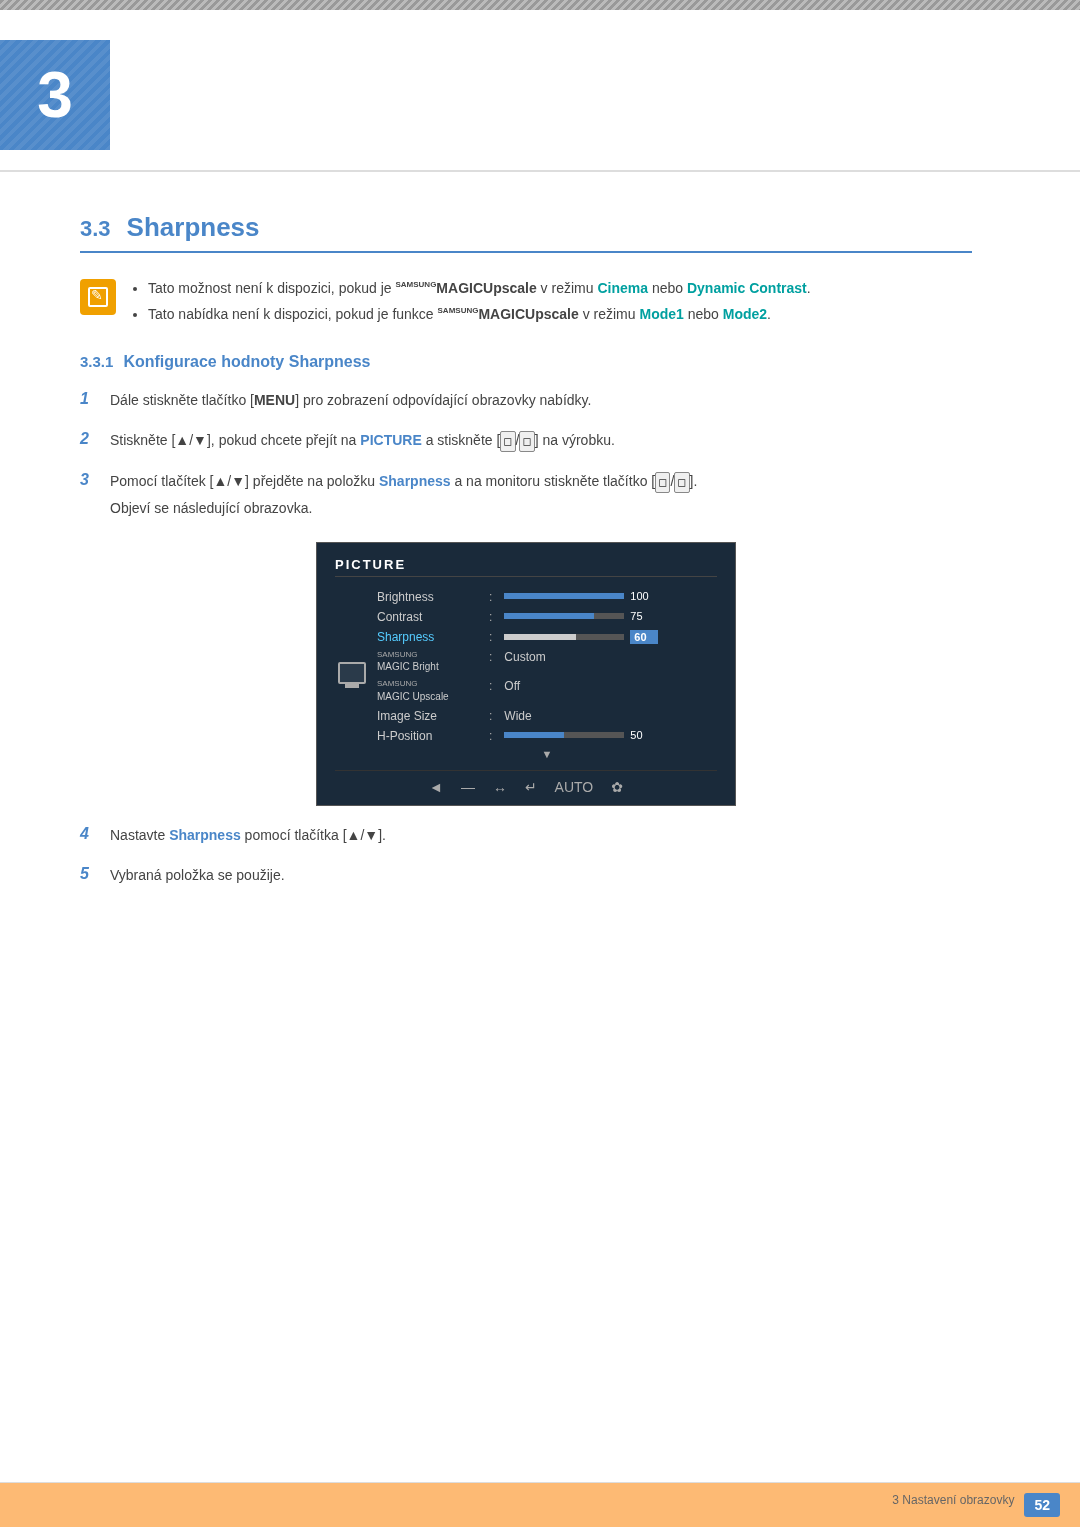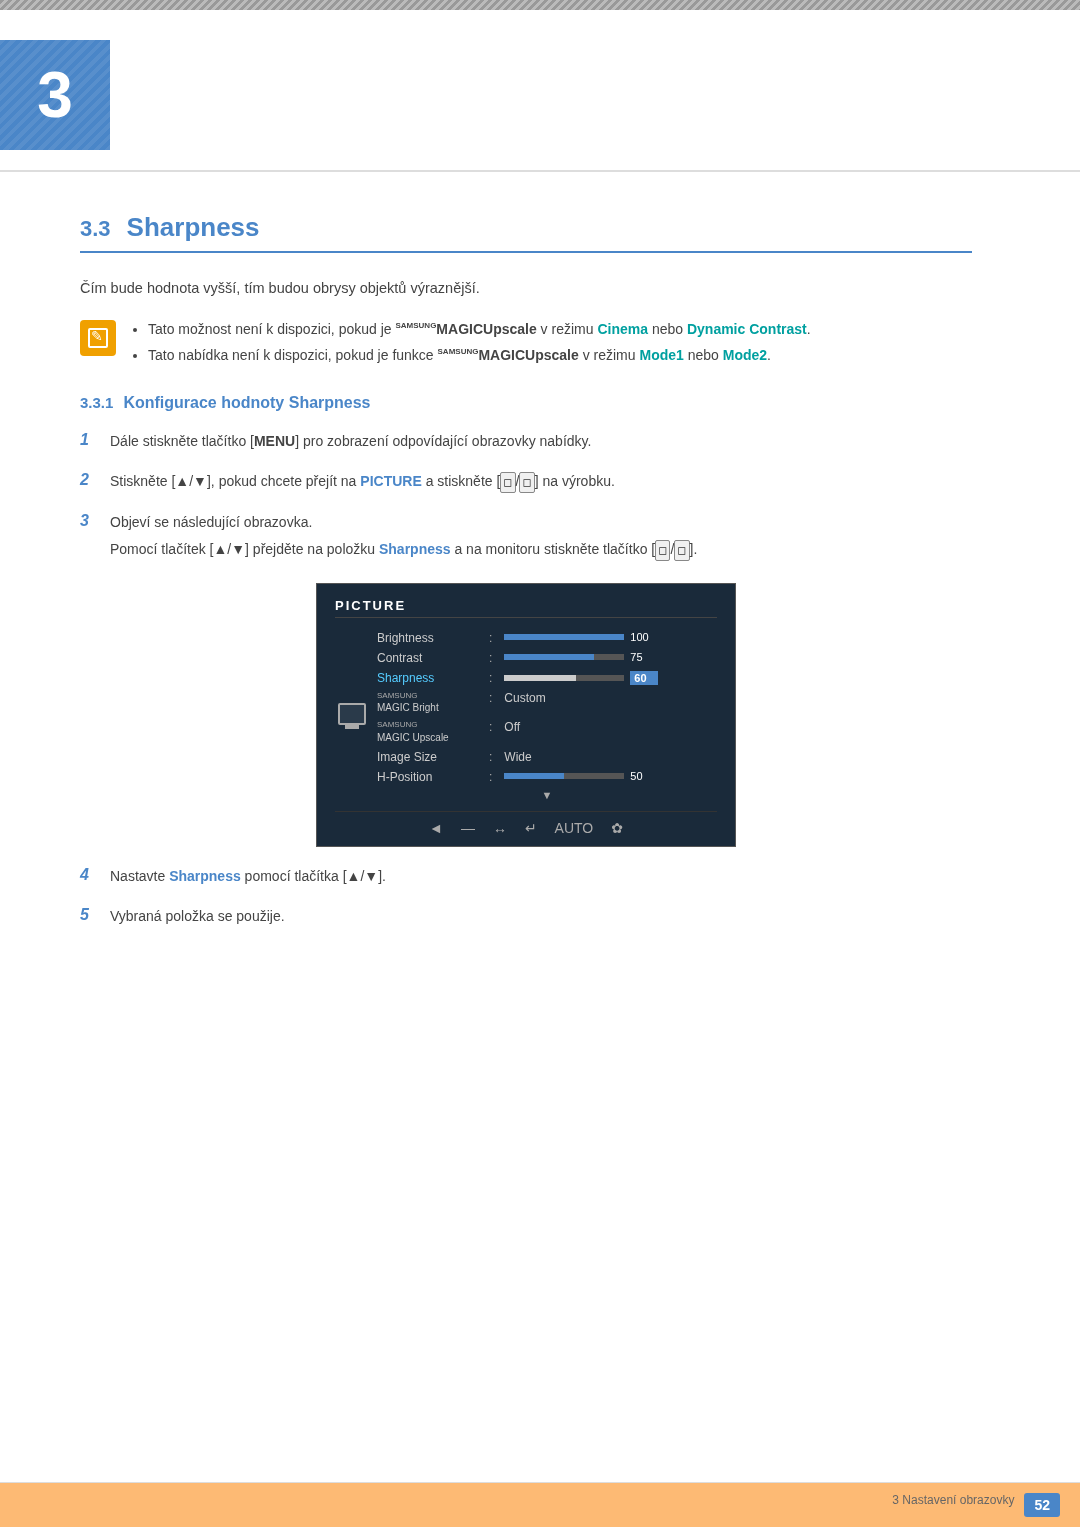--- a/index.html
+++ b/index.html
@@ -372,21 +372,20 @@
     </div>
   </div>
 
   <div class="content">
 
     <div class="section-heading">
       <span class="section-number">3.3</span>
       <span class="section-title">Sharpness</span>
     </div>
 
-    <p class="description">Čím bude hodnota vyšší, tím budou obrysy objektů výraznější.</p>
 
     <div class="note-box">
       <div class="note-icon">
         <div class="note-icon-inner"></div>
       </div>
       <ul class="note-bullets">
         <li>
           Tato možnost není k dispozici, pokud je <span class="magic-brand">SAMSUNG</span><strong>MAGIC</strong><strong>Upscale</strong> v režimu <span class="highlight-teal">Cinema</span> nebo <span class="highlight-teal">Dynamic Contrast</span>.
         </li>
         <li>
@@ -409,22 +408,22 @@
       </li>
       <li class="step">
         <span class="step-number">2</span>
         <div class="step-content">
           <p>Stiskněte [▲/▼], pokud chcete přejít na <strong class="highlight-blue">PICTURE</strong> a stiskněte [<kbd>□</kbd>/<kbd>□</kbd>] na výrobku.</p>
         </div>
       </li>
       <li class="step">
         <span class="step-number">3</span>
         <div class="step-content">
+          <p>Pomocí tlačítek [▲/▼] přejděte na položku <strong class="highlight-blue">Sharpness</strong> a na monitoru stiskněte tlačítko [<kbd>□</kbd>/<kbd>□</kbd>].</p>
           <p>Objeví se následující obrazovka.</p>
-          <p>Pomocí tlačítek [▲/▼] přejděte na položku <strong class="highlight-blue">Sharpness</strong> a na monitoru stiskněte tlačítko [<kbd>□</kbd>/<kbd>□</kbd>].</p>
         </div>
       </li>
     </ul>
 
     <div class="menu-screenshot">
       <div class="menu-title-bar">PICTURE</div>
       <div class="menu-body">
         <div class="menu-sidebar">
           <div class="tv-icon"></div>
         </div>

